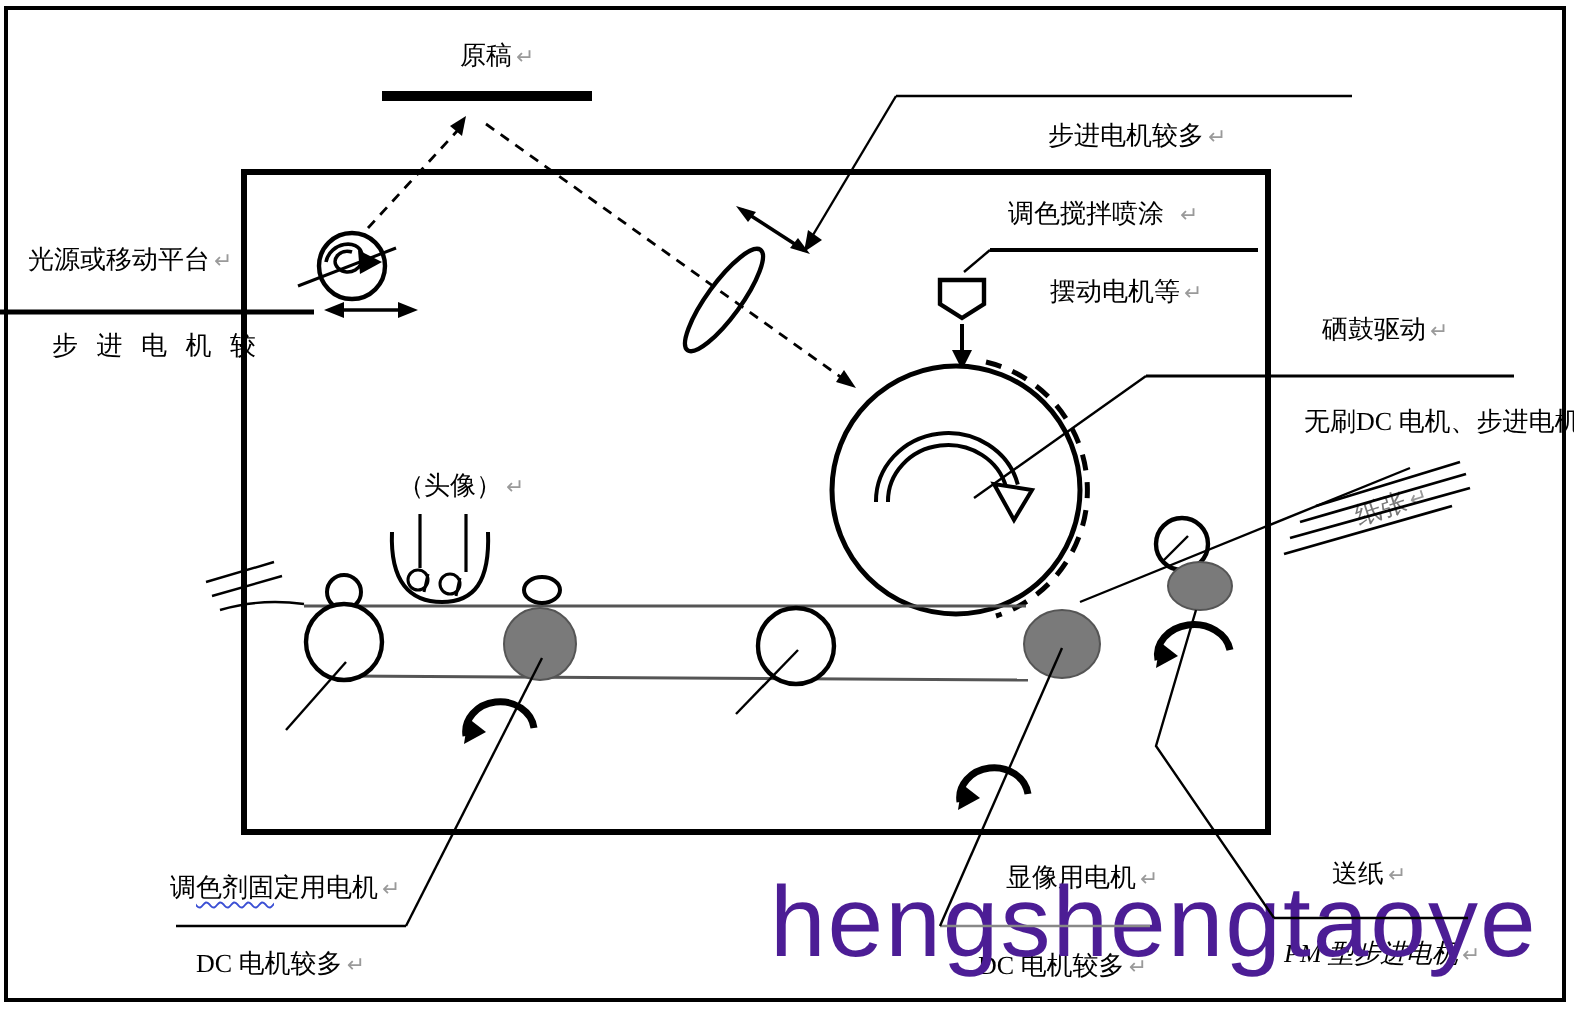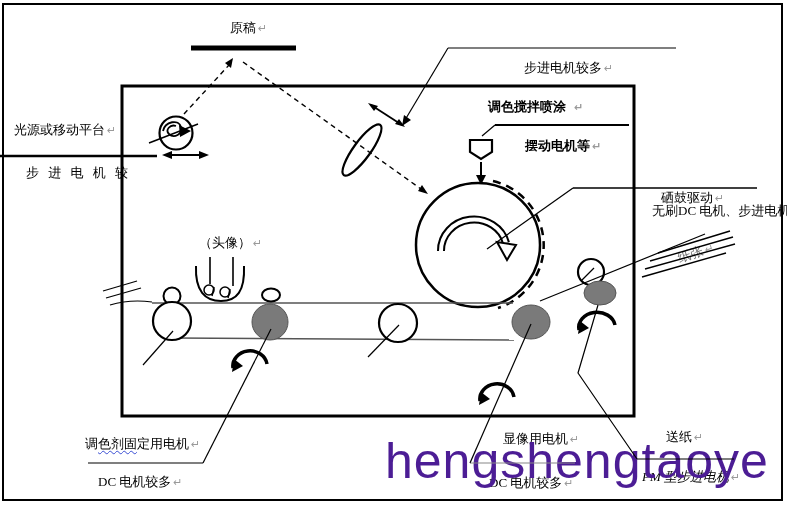--- a/index.html
+++ b/index.html
@@ -17,25 +17,25 @@
 </head>
 <body>
 
 <div id="page">
 
   <div class="lbl" style="left:230px;top:21px;text-align:center;"><span>原稿</span><span class="mark">↵</span></div>
 
 
   <div class="lbl" style="left:479px;top:61px;margin-left:45px;"><span>步进电机较多</span><span class="mark">↵</span></div>
 
-  <div class="lbl" style="left:488px;top:100px;font-weight:bold;"><span>调色搅拌喷涂</span><span class="mark" style="margin-left:8px;">↵</span></div>
+  <div class="lbl" style="left:504px;top:100px;"><span>调色搅拌喷涂</span><span class="mark" style="margin-left:8px;">↵</span></div>
 
-  <div class="lbl" style="left:525px;top:139px;font-weight:bold;"><span>摆动电机等</span><span class="mark">↵</span></div>
+  <div class="lbl" style="left:525px;top:139px;"><span>摆动电机等</span><span class="mark">↵</span></div>
 
-  <div class="lbl" style="left:661px;top:158px;margin-top:33px;"><span>硒鼓驱动</span><span class="mark">↵</span></div>
+  <div class="lbl" style="left:661px;top:158px;"><span>硒鼓驱动</span><span class="mark">↵</span></div>
 
   <div class="lbl" style="left:652px;top:204px;"><span>无刷DC 电机、步进电机</span></div>
 
   <div class="lbl" id="paper-label" style="left:676px;top:252px;"><span>纸张</span><span class="mark">↵</span></div>
 
   <div class="lbl" style="left:14px;top:123px;text-align:right;"><span>光源或移动平台</span><span class="mark">↵</span></div>
 
   <div class="lbl spread" style="left:26px;top:166px;"><span>步 进 电 机 较</span></div>
 
   <div class="lbl" style="left:199px;top:236px;"><span>（头像）</span><span class="mark">↵</span></div>

